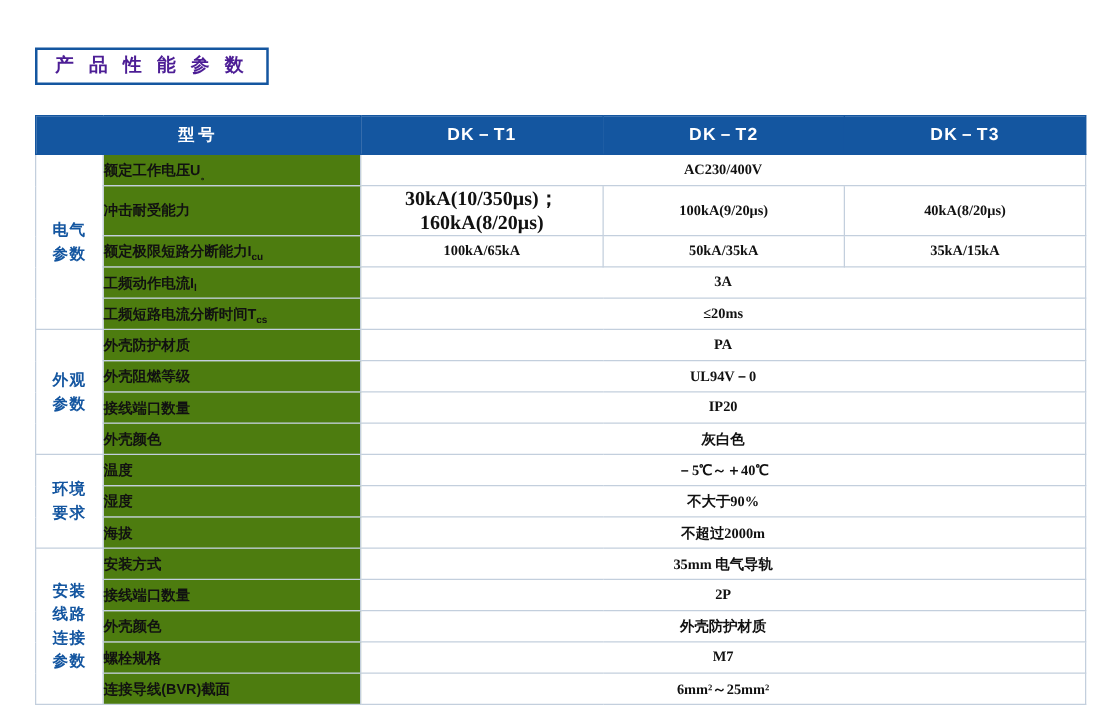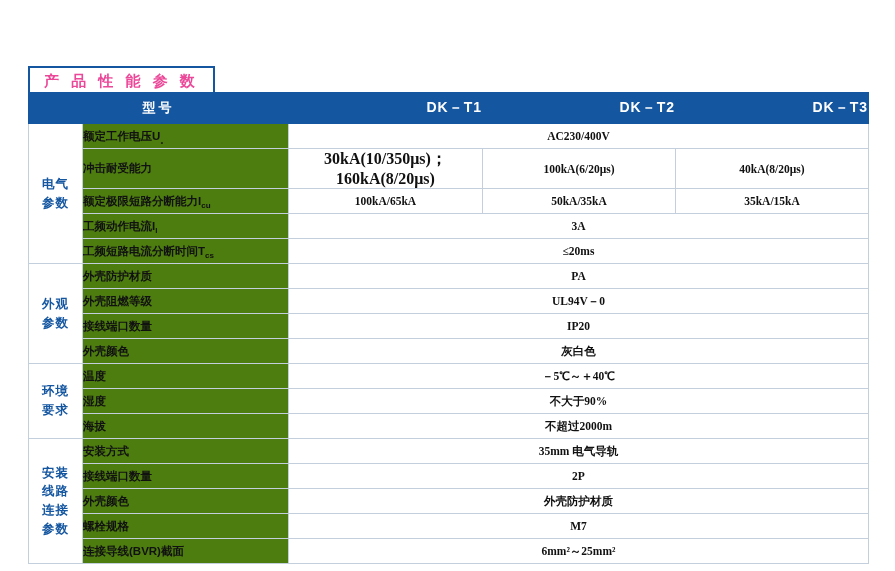--- a/index.html
+++ b/index.html
@@ -23,26 +23,25 @@
   
   .title-wrap {
     position: absolute;
     left: 28px;
     top: 38px;
   }
   .title-box {
     display: inline-block;
     border: 2px solid #1456a0;
     padding: 5px 14px 6px 14px;
-    color: #ec4899;
+    color: #4c1d95;
     font-size: 15px;
     font-weight: bold;
     letter-spacing: 4px;
     line-height: 1;
-    margin-top: 28px;
   }
 
   
   table.spec {
     position: absolute;
     left: 28px;
     top: 92px;
     width: 840px;
     border-collapse: collapse;
     table-layout: fixed;
@@ -52,21 +51,21 @@
     border: 1px solid #c3cfdd;
     padding: 0;
   }
   
   .hdr {
     background: #1456a0;
     color: #ffffff;
     height: 30px;
     font-size: 13px;
     font-weight: bold;
-    text-align: right;
+    text-align: center;
     letter-spacing: 1px;
     border: 1px solid #1456a0 !important;
   }
   .hdr.model {
     letter-spacing: 3px;
     text-align: center;
   }
   .hdr.colname {
     font-size: 14px;
   }
@@ -151,21 +150,21 @@
         <td class="grp" rowspan="5">
           <span class="gl">电气</span>
           <span class="gl">参数</span>
         </td>
         <td class="pname"><span>额定工作电压U</span><sub>。</sub></td>
         <td class="val" colspan="3">AC230/400V</td>
       </tr>
       <tr>
         <td class="pname"><span>冲击耐受能力</span></td>
         <td class="val small">30kA(10/350μs)；160kA(8/20μs)</td>
-        <td class="val">100kA(6/20μs)</td>
+        <td class="val">100kA(9/20μs)</td>
         <td class="val" rowspan="1">40kA(8/20μs)</td>
       </tr>
       <tr>
         <td class="pname"><span>额定极限短路分断能力I</span><sub>cu</sub></td>
         <td class="val">100kA/65kA</td>
         <td class="val">50kA/35kA</td>
         <td class="val">35kA/15kA</td>
       </tr>
       <tr>
         <td class="pname"><span>工频动作电流I</span><sub>l</sub></td>

